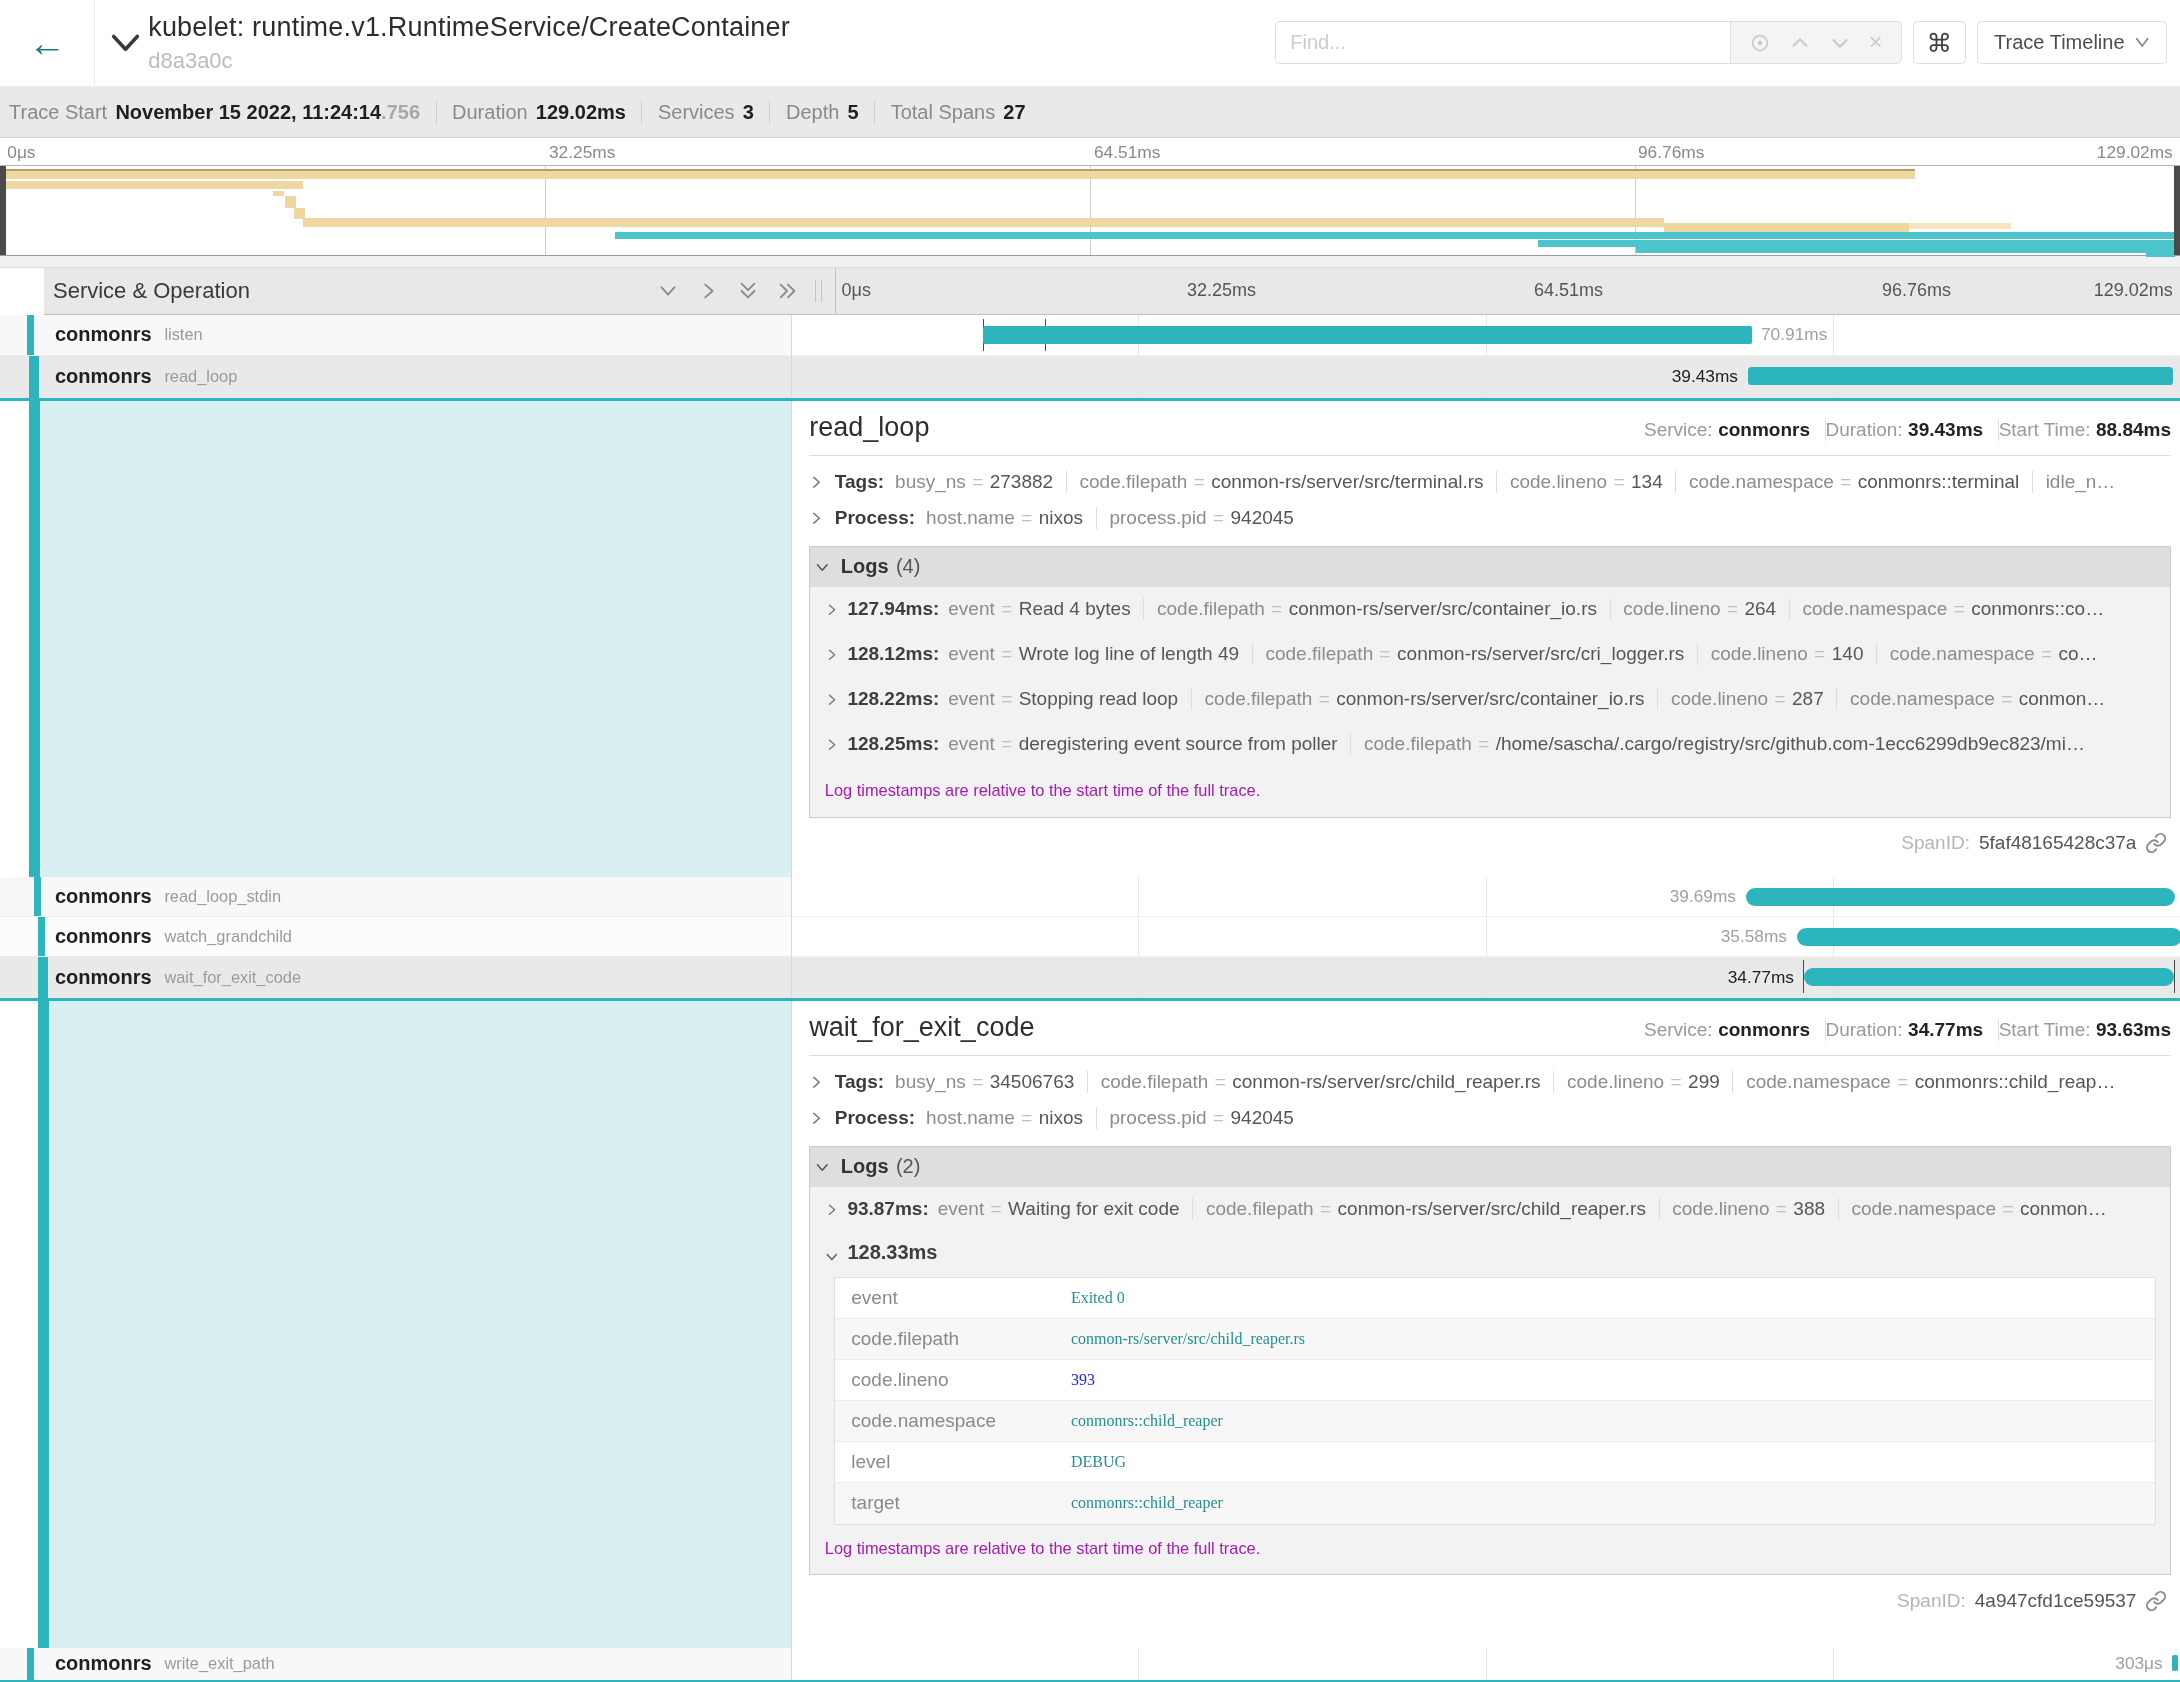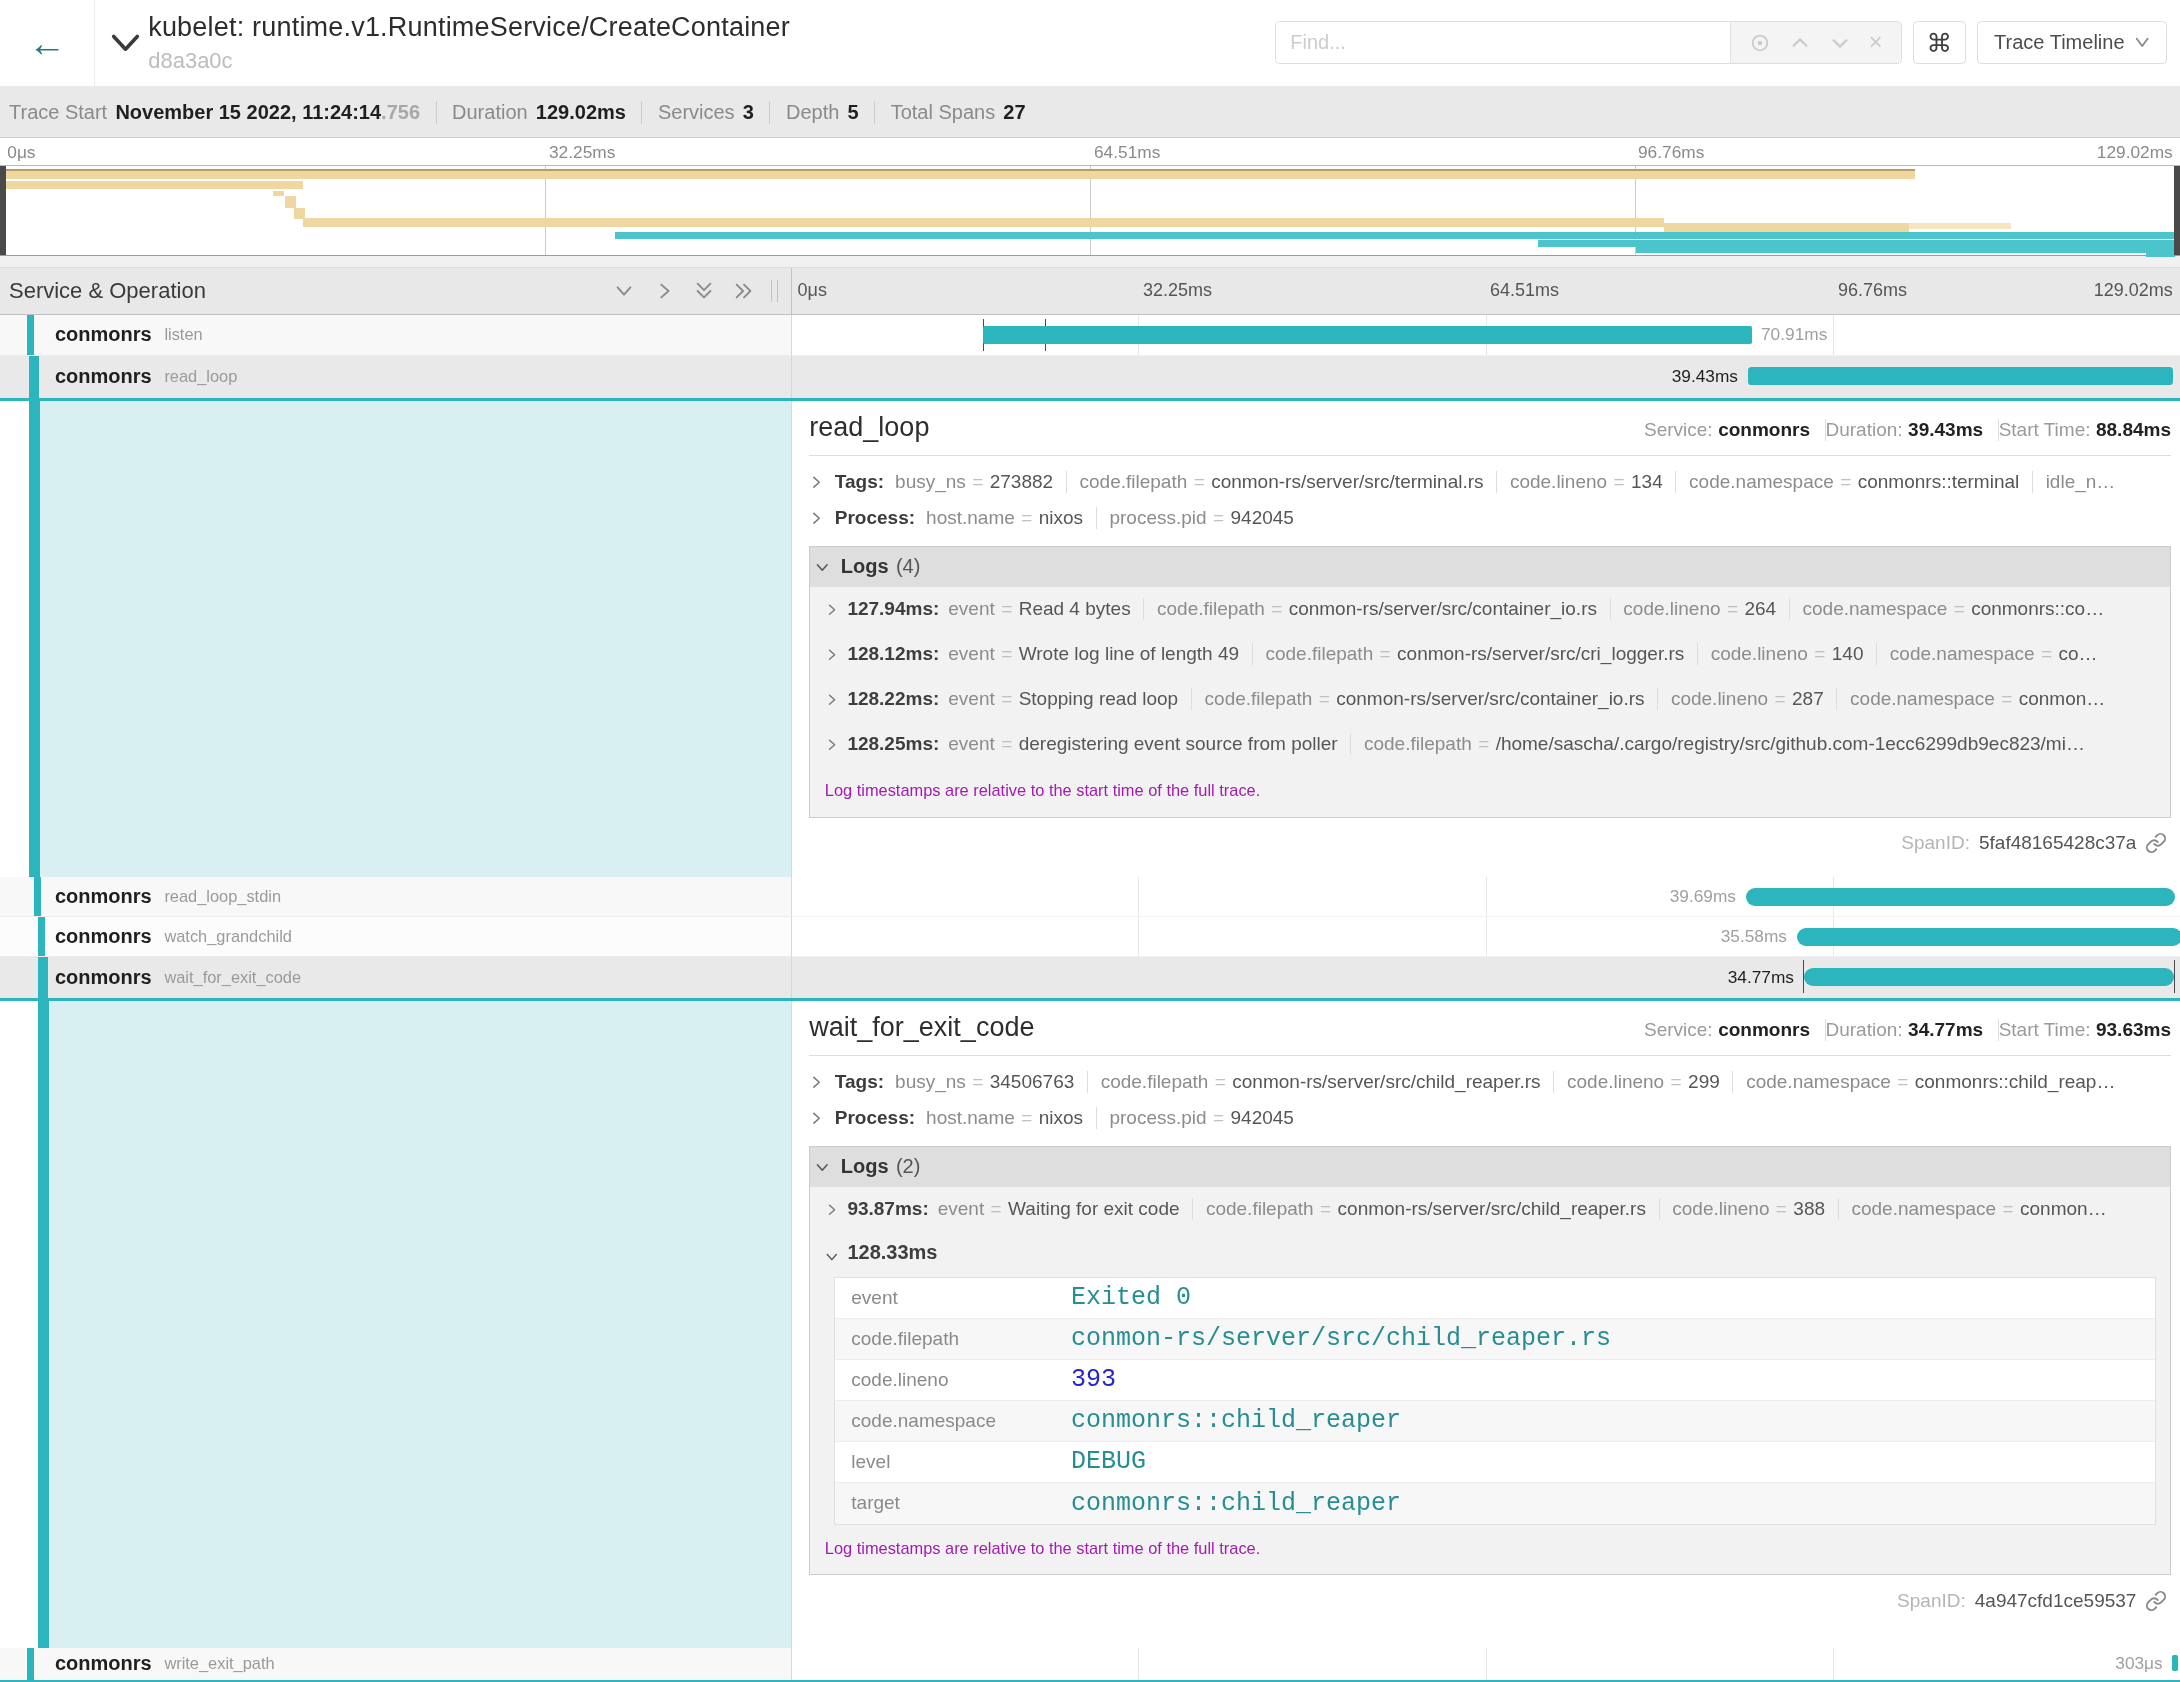--- a/index.html
+++ b/index.html
@@ -46,21 +46,21 @@
   .minimap { position:relative; height:91px; background:#fff; border-top:0.9px solid #b8b8b8; border-bottom:0.9px solid #9c9c9c; cursor:col-resize; }
   .mm-grid { position:absolute; top:0; bottom:0; width:0.9px; background:#ccc; }
   .mm-handle { position:absolute; top:0; bottom:0; width:6.4px; background:#4a4a4a; }
   .mm-bar { position:absolute; }
   .mm-tan { background:#efd7a2; }
   .mm-tan-light { background:#f5e5c0; }
   .mm-teal { background:#4cc4cb; }
   .spacer { height:11.8px; background:#f1f1f1; border-bottom:0.9px solid #dcdcdc; }
 
   
-  .thead { height:47px; display:flex; }
+  .thead { height:47px; display:flex;padding-left:44px; }
   .thead-left { width:792px; background:#e8e8e8; border-right:0.9px solid #c2c2c2; border-bottom:0.9px solid #bfbfbf; display:flex; align-items:center; padding:0 12.7px 0 9px; }
   .thead-left .th-title { font-size:22px; color:#3a3a3a; }
   .th-icons { margin-left:auto; display:flex; align-items:center; gap:18px; margin-right:16.4px; }
   .th-icons svg { cursor:pointer; }
   .grip { width:7.3px; height:22px; border-left:1.8px solid #c2c2c2; border-right:1.8px solid #c2c2c2; cursor:col-resize; }
   .thead-right { flex:1; position:relative; background:#e8e8e8; border-bottom:0.9px solid #bfbfbf; font-size:18px; color:#555; }
   .thead-right span { position:absolute; top:12.7px; }
   .thead-right span:nth-of-type(1){ left:5.5px; }
   .thead-right span:nth-of-type(2){ left:351px; }
   .thead-right span:nth-of-type(3){ left:698px; }
@@ -116,21 +116,21 @@
   .sidv { font-size:19px; color:#555; }
 
   
   .xlog-head { display:flex; align-items:flex-end; margin:9px 0 0 14.5px; }
   .xlog-ts { font-size:20px; font-weight:700; color:#3e3e3e; margin-left:9px; }
   .kvbox { margin:12.7px 14.5px 0 23.6px; border:0.9px solid #e0e0e0; background:#fff; }
   .kv-row { display:flex; align-items:center; min-height:41px; border-bottom:0.9px solid #ececec; }
   .kv-row:last-of-type { border-bottom:none; }
   .kv-row:nth-of-type(even) { background:#f7f7f7; }
   .kvk { width:236px; padding-left:16.4px; font-size:19px; color:#8a8a8a; flex:none; }
-  .kvv { font-family:Liberation Mono, monospace; font-size:25px; color:#268e93; }
+  .kvv { font-family:Liberation Serif, serif; font-size:16px; color:#268e93; }
   .kvv[data-type="number"] { color:#2424cc; }
 
   svg { display:block; }
 </style>
 </head>
 <body>
 
 <div class="app">
 
   <header class="topbar">

